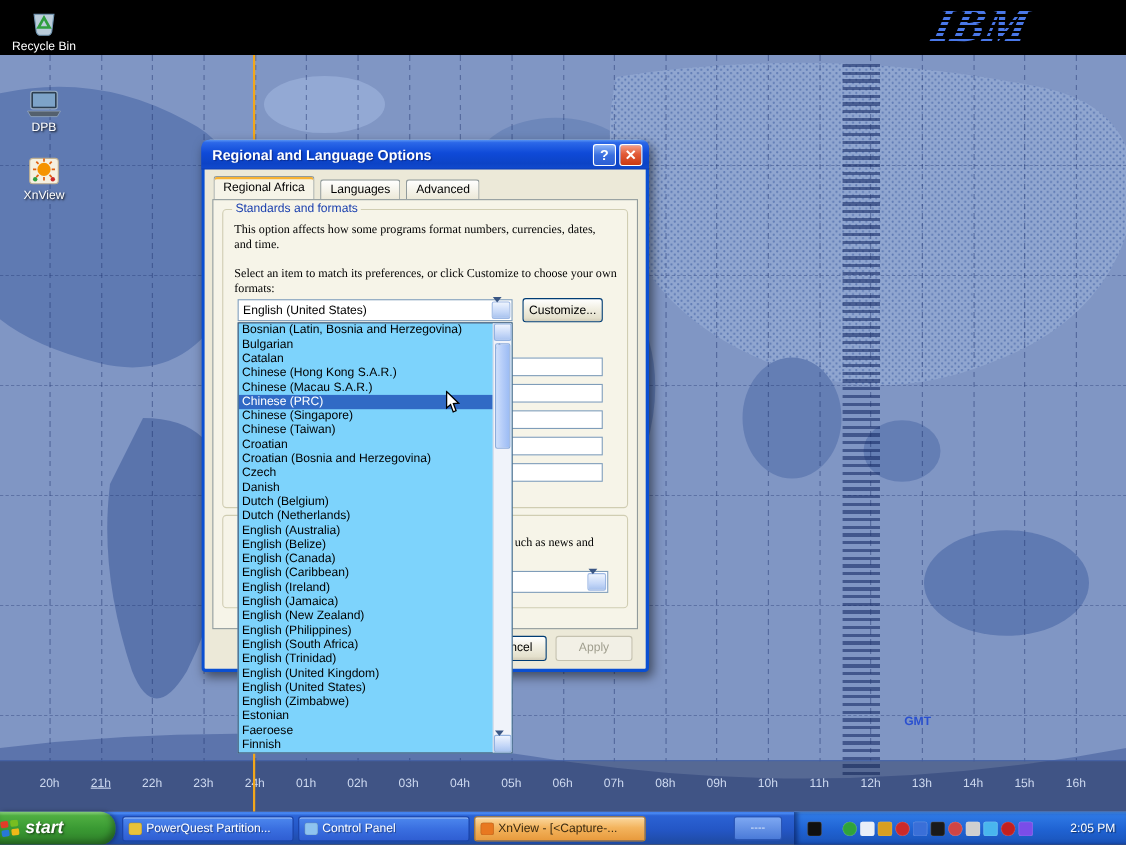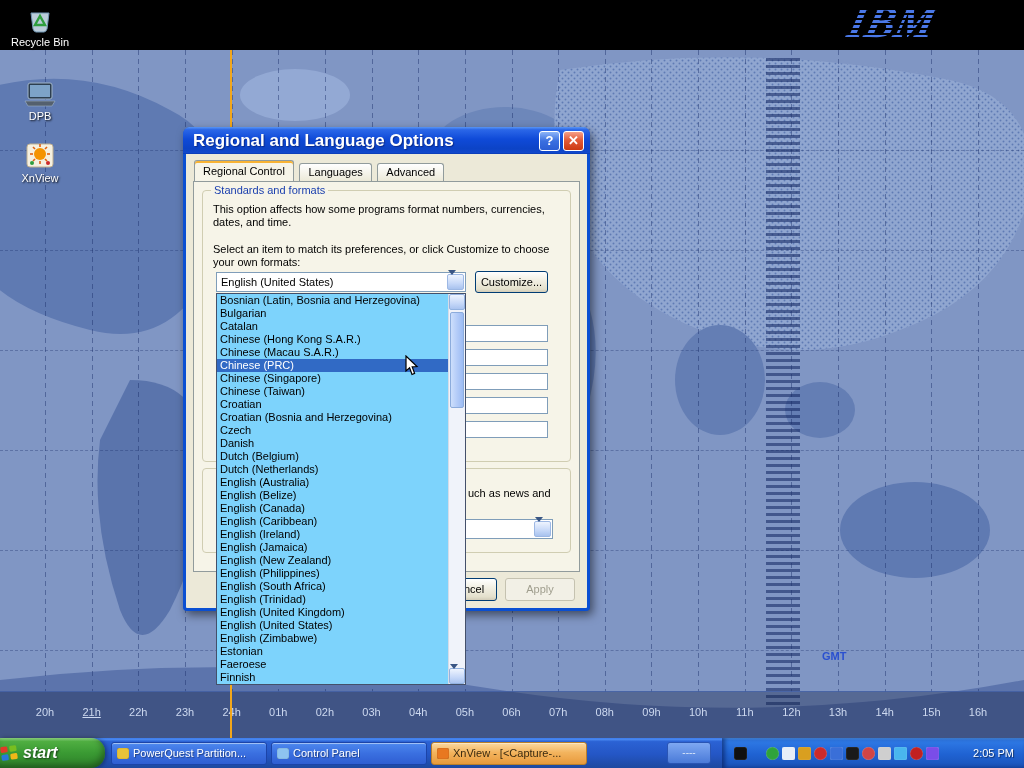--- a/index.html
+++ b/index.html
@@ -32,21 +32,21 @@
   .desk-icon { position:absolute; width:78px; text-align:center; color:#fff; font-size:11px; z-index:2; }
   .desk-icon svg { display:block; margin:0 auto 2px; }
   .icon-label { text-shadow:1px 1px 2px rgba(0,0,0,.95); }
 
   
   .dialog { position:absolute; left:183px; top:127px; width:401px; height:481px; z-index:10;
     background:#ece9d8; border:3px solid #0a4fd2; border-top:0; border-radius:8px 8px 4px 4px;
     box-shadow:3px 4px 10px rgba(0,0,0,.5); }
   .titlebar { height:27px; margin:0 -3px; border-radius:7px 7px 0 0; display:flex; align-items:center; padding:0 6px 0 10px;
     background:linear-gradient(180deg,#5a96f4 0%,#2b67e8 10%,#0f4ad8 45%,#0c43c6 80%,#1048cc 95%,#0a3ab0 100%); }
-  .title-text { color:#fff; font-size:17px; font-weight:bold; text-shadow:1px 1px 1px #0a2a8a; flex:1;
+  .title-text { color:#fff; font-size:13px; font-weight:bold; text-shadow:1px 1px 1px #0a2a8a; flex:1;
     white-space:nowrap; overflow:hidden; }
   .tb-btn { width:21px; height:20px; margin-left:3px; border:1px solid #fff; border-radius:3px;
     color:#fff; font-weight:bold; font-size:13px; line-height:18px; text-align:center; box-sizing:border-box; }
   .help-btn { background:linear-gradient(180deg,#8cb4f8,#3a6fe0 50%,#2c5ed4); }
   .close-btn { background:linear-gradient(180deg,#f6a088,#e25b38 45%,#cc3912); }
 
   .tabstrip { position:absolute; left:8px; top:33px; height:21px; z-index:2; }
   .tab { display:inline-block; height:17px; line-height:17px; padding:0 8px; font-size:11px; vertical-align:bottom;
     background:linear-gradient(180deg,#ffffff,#ece9d8); border:1px solid #919b9c; border-bottom:none;
     border-radius:3px 3px 0 0; margin-right:1px; color:#000; }
@@ -54,21 +54,21 @@
 
   .tabpanel { position:absolute; left:7px; top:54px; width:385px; height:389px;
     background:#f6f4e8; border:1px solid #919b9c; box-sizing:content-box; }
 
   .groupbox { position:absolute; border:1px solid #d0cdb2; border-radius:4px; }
   .group-caption { position:absolute; left:8px; top:-7px; background:#f6f4e8; padding:0 3px;
     color:#1a3fae; font-size:11px; }
   #std-group { left:8px; top:8px; width:367px; height:270px; }
   #loc-group { left:8px; top:286px; width:367px; height:83px; }
 
-  .dlg-text { position:absolute; font-size:11px; line-height:13px; color:#000; }
+  .dlg-text { position:absolute; font-size:11px; line-height:13px; color:#000;font-family:Liberation Serif, serif; }
 
   .combo { position:absolute; background:#fff; border:1px solid #7f9db9; box-sizing:border-box; }
   .combo-text { position:absolute; left:4px; top:3px; font-size:11px; white-space:nowrap; }
   .combo-btn { position:absolute; right:1px; top:1px; bottom:1px; width:17px; border-radius:2px;
     background:linear-gradient(180deg,#eef4fe,#c6d8f8 60%,#a8c2ee); border:1px solid #9db8e4; box-sizing:border-box; }
   .arr-down { width:0; height:0; border-left:4px solid transparent; border-right:4px solid transparent;
     border-top:5px solid #3a5684; margin:5px auto 0; }
   .arr-up { width:0; height:0; border-left:4px solid transparent; border-right:4px solid transparent;
     border-bottom:5px solid #3a5684; margin:5px auto 0; }
 
@@ -251,21 +251,21 @@
   </div>
 
   <div class="dialog">
     <div class="titlebar">
       <span class="title-text">Regional and Language Options</span>
       <span class="tb-btn help-btn"><span>?</span></span>
       <span class="tb-btn close-btn"><span>✕</span></span>
     </div>
 
     <div class="tabstrip">
-      <span class="tab active">Regional Control</span>
+      <span class="tab active">Regional Africa</span>
       <span class="tab">Languages</span>
       <span class="tab">Advanced</span>
     </div>
 
     <div class="tabpanel">
 
       <div class="groupbox" id="std-group">
         <span class="group-caption">Standards and formats</span>
         <div class="dlg-text" style="left:10px; top:12px; width:345px;">This option affects how some programs format numbers, currencies, dates, and time.</div>
         <div class="dlg-text" style="left:10px; top:52px; width:358px;">Select an item to match its preferences, or click Customize to choose your own formats:</div>

